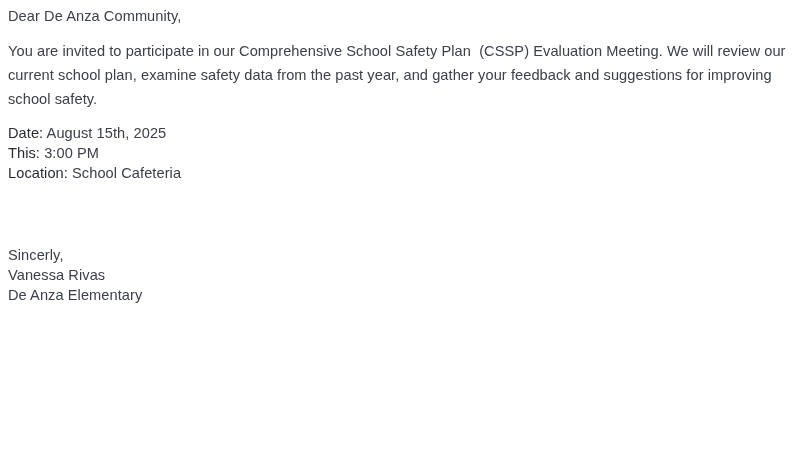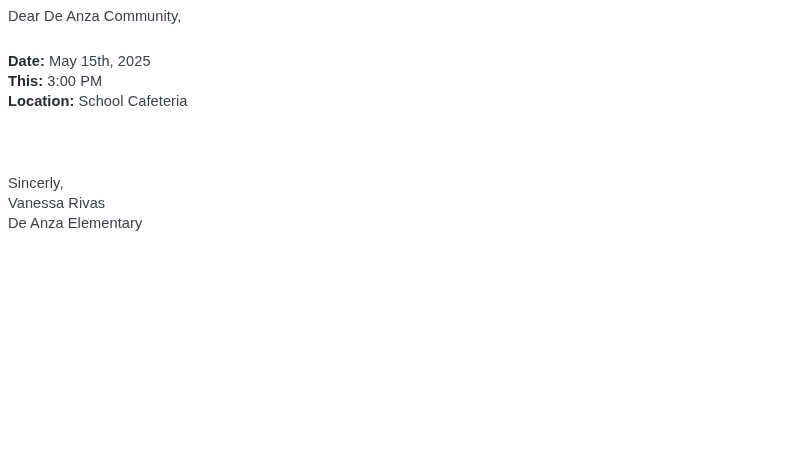--- a/index.html
+++ b/index.html
@@ -28,39 +28,40 @@
     margin: 0;
     color: #3b4049;
     letter-spacing: 0.005em;
     white-space: pre-wrap;
   }
   .gap-sm { height: 11px; }
   .gap-md { height: 12px; }
   .gap-lg { height: 13px; }
   .details .para { line-height: 20px; }
   .lbl {
-    font-weight: bold;
+    font-weight: normal;
     color: #272b33;
   }
   .sig .para { line-height: 20px; }
 </style>
 </head>
 <body>
 
 <div class="letter">
 
   <p class="para">Dear De Anza Community,</p>
 
   <div class="gap-sm"></div>
 
+  <p class="para">You are invited to participate in our Comprehensive School Safety Plan  (CSSP) Evaluation Meeting. We will review our current school plan, examine safety data from the past year, and gather your feedback and suggestions for improving school safety.</p>
 
   <div class="gap-md"></div>
 
   <div class="details">
-    <p class="para"><span class="lbl">Date:</span><span> May 15th, 2025</span></p>
+    <p class="para"><span class="lbl">Date:</span><span> August 15th, 2025</span></p>
     <p class="para"><span class="lbl">This:</span><span> 3:00 PM</span></p>
     <p class="para"><span class="lbl">Location:</span><span> School Cafeteria</span></p>
   </div>
 
   <div class="gap-lg"></div>
 
 
   <div class="gap-md"></div>
 
 

